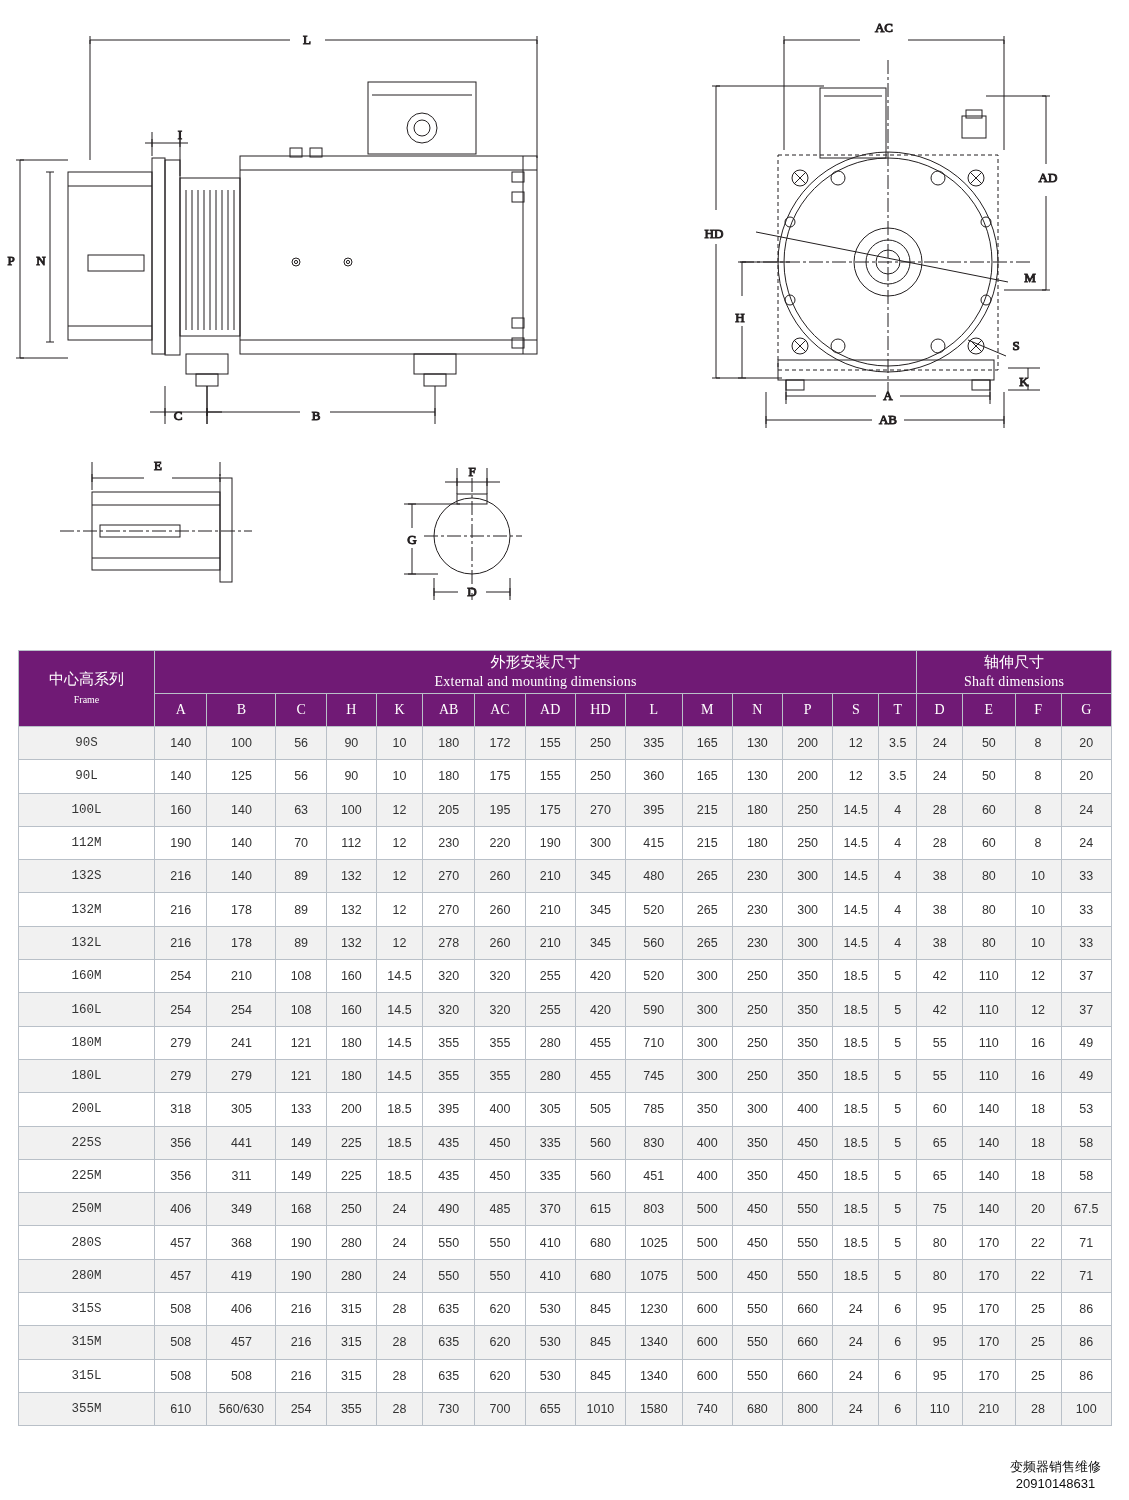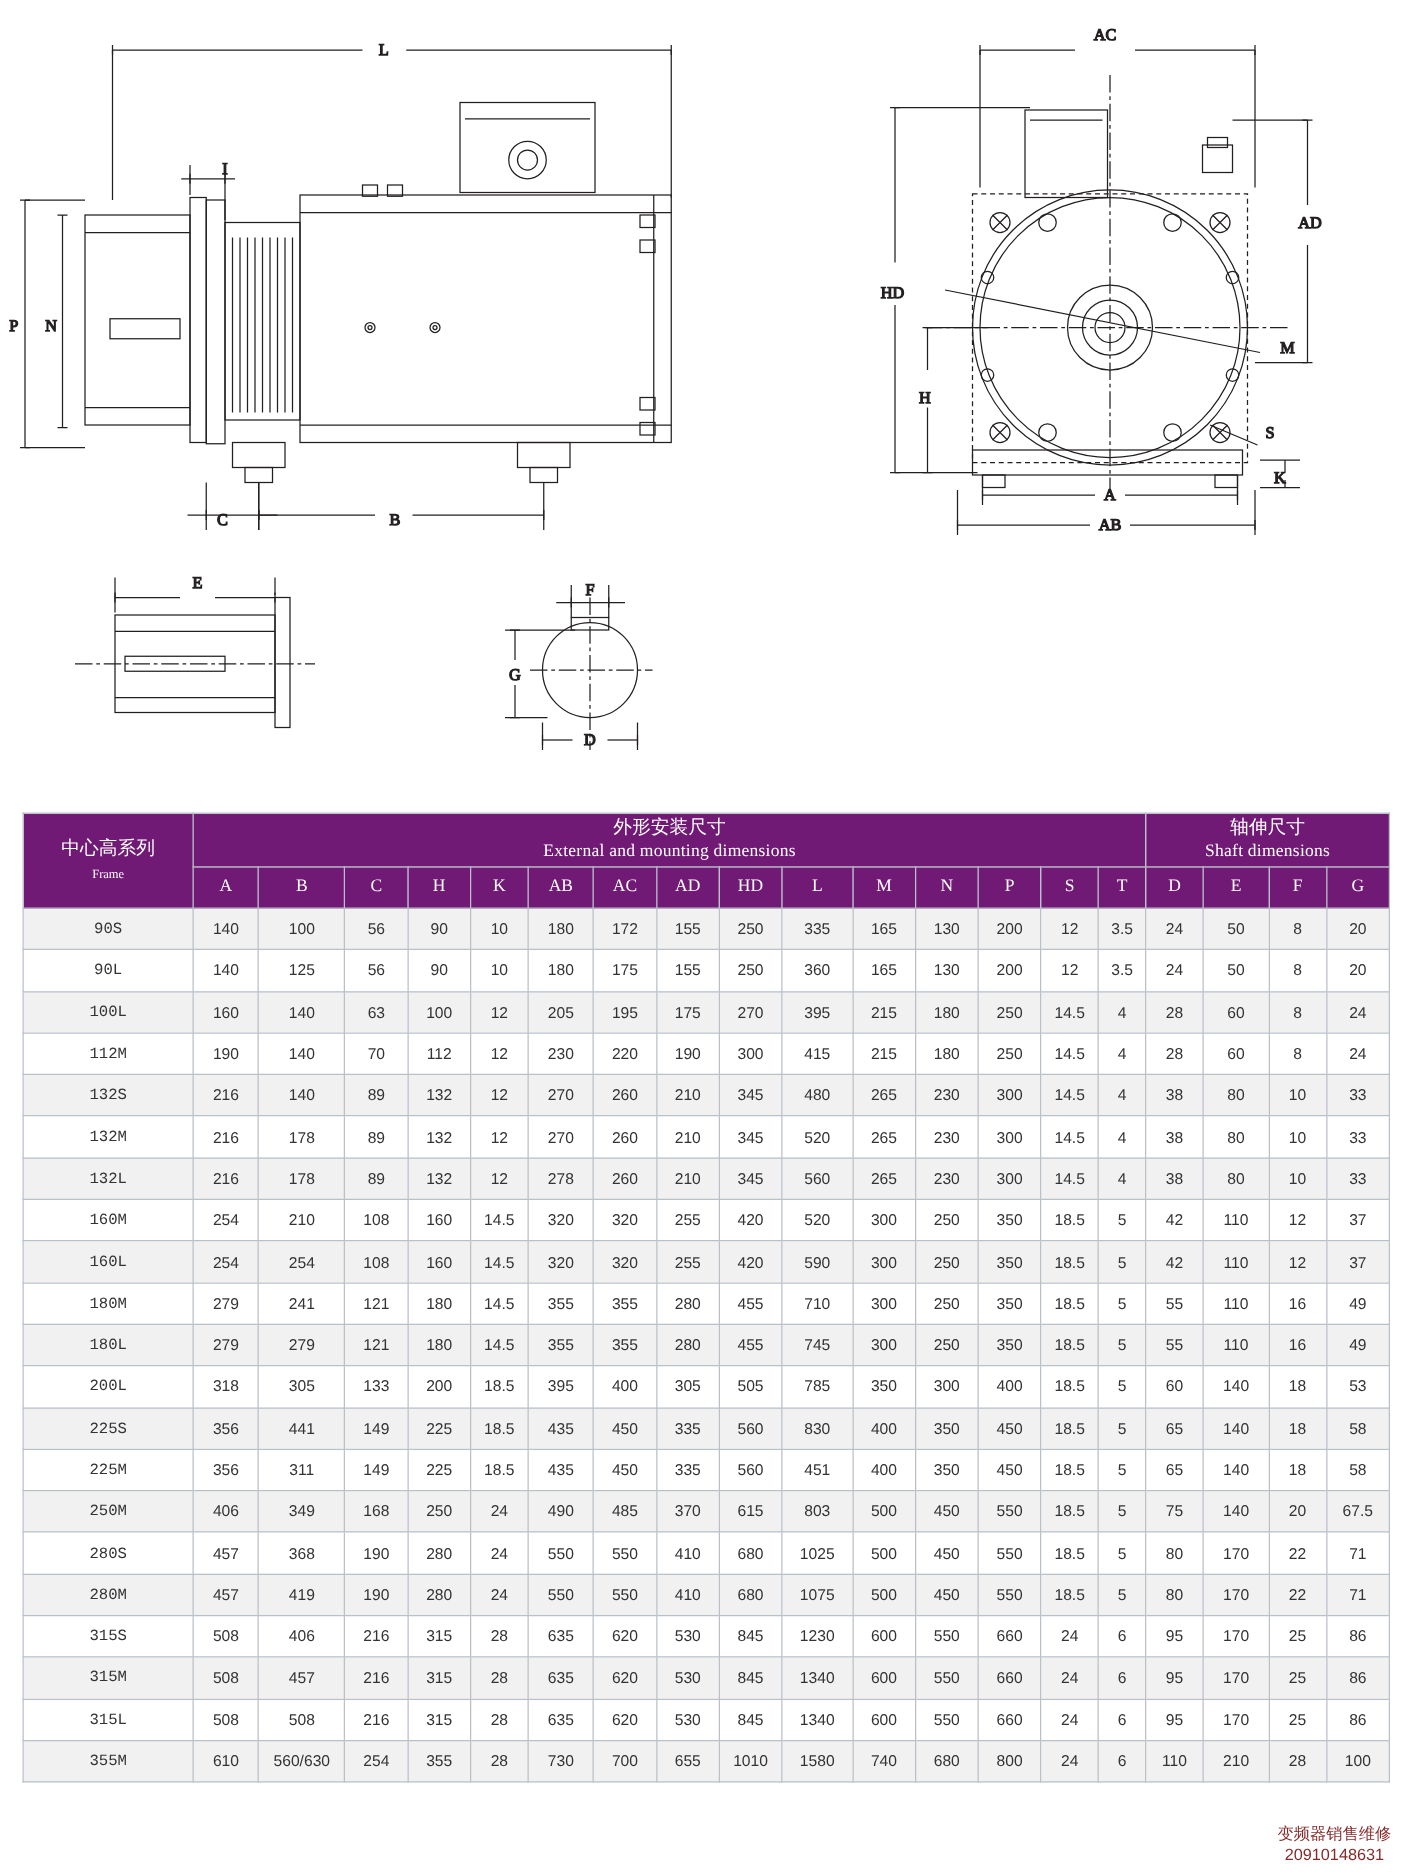--- a/index.html
+++ b/index.html
@@ -19,21 +19,21 @@
   .hdr-group-en{font-size:14px;line-height:20px;font-family:"Liberation Serif",serif;letter-spacing:.2px;}
   .hdr-frame-cn{font-size:15px;line-height:22px;}
   .hdr-frame-en{font-size:10px;line-height:20px;font-family:"Liberation Serif",serif;}
   .sub th{font-size:14px;font-family:"Liberation Serif",serif;height:30px;}
   tbody td{font-size:12.5px;color:#333;height:30.3px;}
   tbody tr:nth-child(odd){background:#f1f1f1;}
   tbody tr:nth-child(even){background:#ffffff;}
   tbody td.frame{font-size:12.5px;font-family:Liberation Mono, monospace;}
 
   
-  .watermark{position:absolute;right:16px;bottom:8px;text-align:center;color:#7f1d1d;font-size:13px;line-height:17px;opacity:.95;}
+  .watermark{position:absolute;right:28px;bottom:8px;text-align:center;color:#000000;font-size:13px;line-height:17px;opacity:.95;}
   .watermark .wm2{font-size:13px;}
 
   .lbl{font-family:"Liberation Serif",serif;font-size:13px;fill:#231f20;}
 </style>
 </head>
 <body>
 
 <div class="page">
 
   <div class="drawing">

